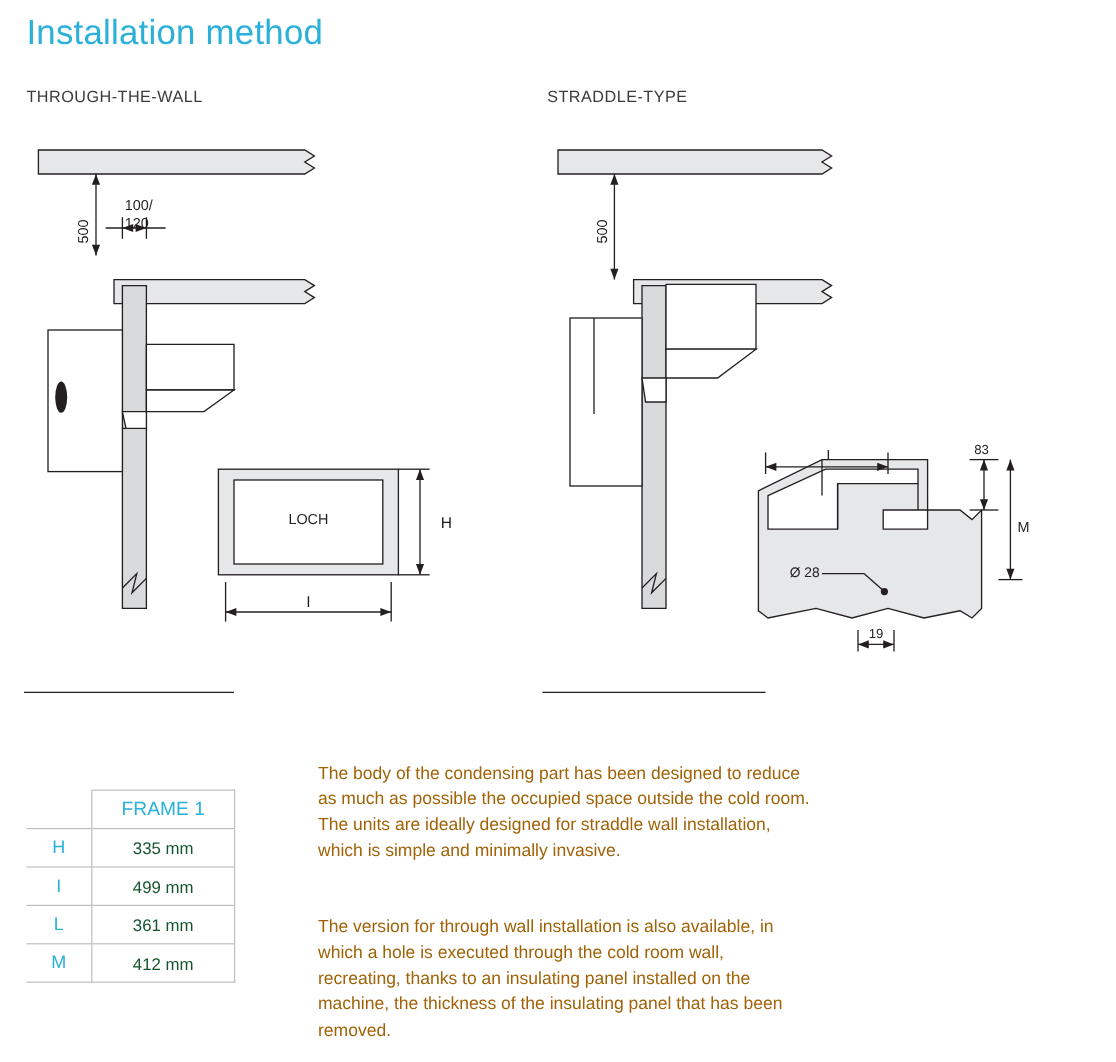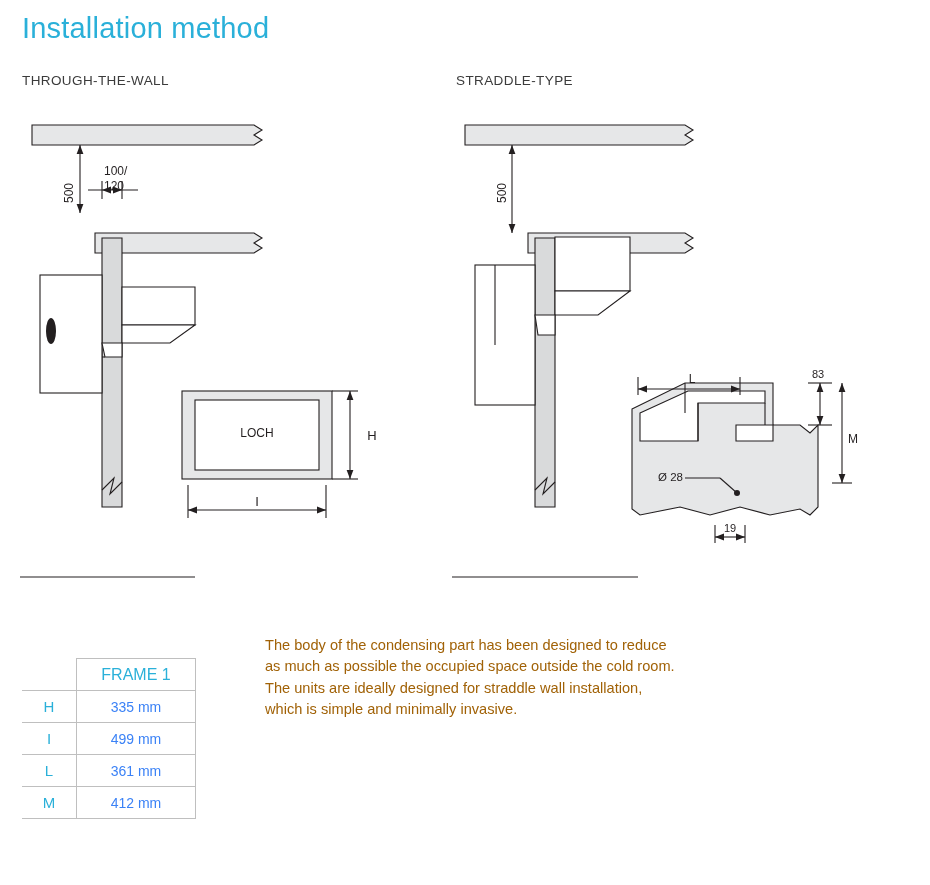--- a/index.html
+++ b/index.html
@@ -69,21 +69,21 @@
     font-size: 16px;
     width: 118px;
   }
   #spec-table .key {
     color: #2ab0d9;
     font-size: 15px;
     width: 54px;
     border-left: none;
   }
   #spec-table .val {
-    color: #3b82f6;
+    color: #14532d;
     font-size: 14px;
     width: 118px;
   }
 
   
   .body-text {
     position: absolute;
     left: 265px;
     width: 410px;
     font-size: 14.6px;
@@ -245,14 +245,15 @@
         <td class="val">361 mm</td>
       </tr>
       <tr>
         <td class="key">M</td>
         <td class="val">412 mm</td>
       </tr>
     </tbody>
   </table>
 
   <p class="body-text" id="para-1">The body of the condensing part has been designed to reduce as much as possible the occupied space outside the cold room. The units are ideally designed for straddle wall installation, which is simple and minimally invasive.</p>
+  <p class="body-text" id="para-2">The version for through wall installation is also available, in which a hole is executed through the cold room wall, recreating, thanks to an insulating panel installed on the machine, the thickness of the insulating panel that has been removed.</p>
 
 </div>
 
 </body></html>

